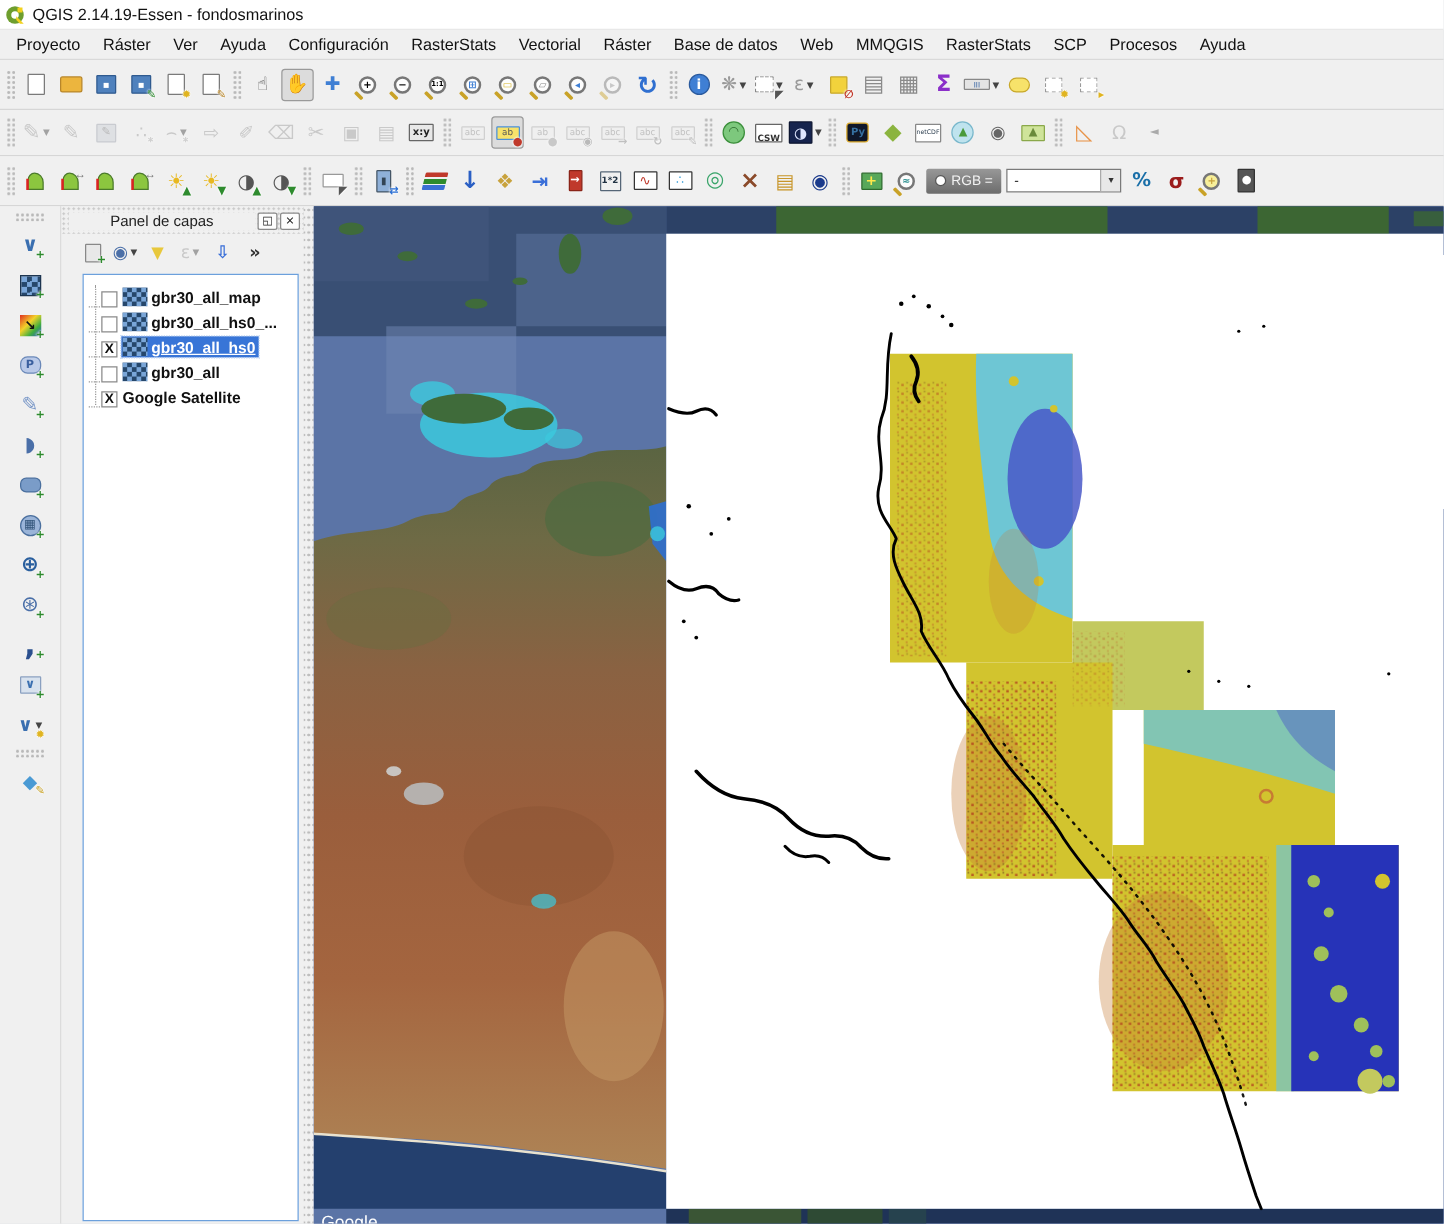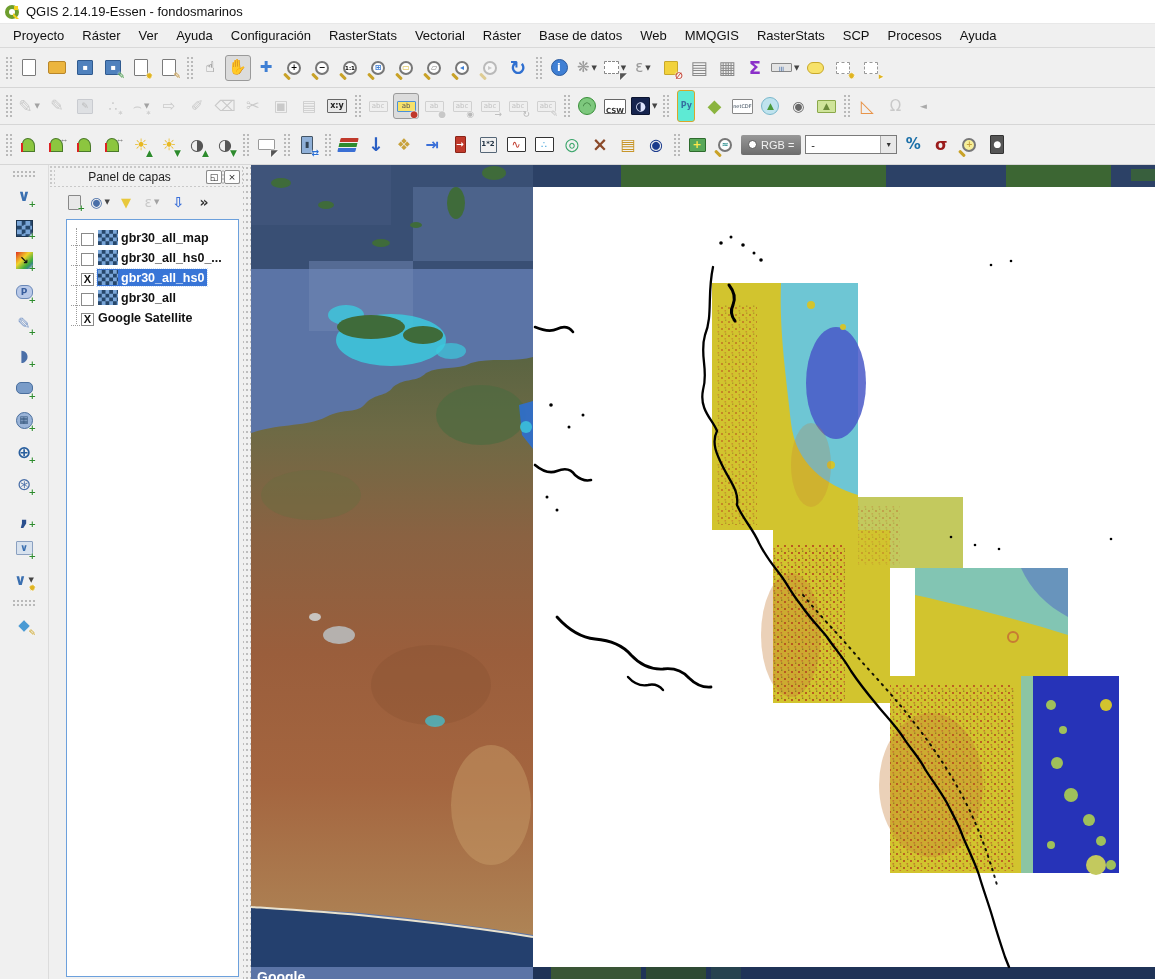--- a/index.html
+++ b/index.html
@@ -50,24 +50,24 @@
   #panel-toolbar .tb-btn { min-width:24px; height:22px; }
   #layer-list { flex:1; margin:2px 4px 2px 17px; background:#fff; border:1px solid #6ca0dc; position:relative; padding-top:6px; overflow:hidden; }
   #tree-guide { position:absolute; left:9px; top:8px; bottom:auto; height:96px; border-left:1px dotted #9a9a9a; }
   .lrow { display:flex; align-items:flex-end; height:20px; position:relative; padding-left:4px; }
   .lrow .stub { width:9px; border-top:1px dotted #9a9a9a; margin-right:1px; }
   .cb { width:13px; height:13px; border:1px solid #8a8a8a; background:#fff; margin-right:3px; display:flex; align-items:center; justify-content:center; font-size:11px; font-weight:bold; color:#111; line-height:1; flex:none; }
   .licon { width:20px; height:15px; background:conic-gradient(#26476b 25%,#7aa6d8 0 50%,#26476b 0 75%,#7aa6d8 0) 0 0/7.5px 7.5px; margin-right:3px; flex:none; }
   .lbl { font-size:12.5px; font-weight:bold; color:#111; white-space:nowrap; }
   .rowbody { display:flex; align-items:center; padding:1px 3px 1px 1px; }
   .lrow.sel .rowbody { background:#3875d7; outline:1px dotted #cfe0f5; }
-  .lrow.sel .lbl { color:#fff; }
+  .lrow.sel .lbl { color:#fff; text-decoration:underline; }
   
   #splitter { width:8px; background:#f0f0f0; background-image:radial-gradient(circle,#bdbdbd 1px,transparent 1.2px); background-size:4px 6px; background-position:2px 0; }
-  #map-canvas { width:904px; height:814px; position:relative; background:#5b74a6;font-weight:bold; }
+  #map-canvas { width:904px; height:814px; position:relative; background:#5b74a6; }
   #map-canvas svg { display:block; }
 </style>
 </head>
 <body>
 
 <div id="titlebar">
   <svg class="qlogo" viewBox="0 0 16 16">
     <circle cx="8" cy="8" r="7" fill="#6e9e2e"></circle>
     <circle cx="8" cy="8" r="3" fill="#ffffff"></circle>
     <polygon points="9,9 15,15 12,15 9,12" fill="#f3d11e"></polygon>
@@ -308,21 +308,21 @@
       </span>
     </div>
     <div class="tb-btn">
       <span class="bx" style="width: 19px; height: 18px; background: rgb(22, 36, 78); border: 1px solid rgb(12, 21, 48); border-radius: 1px;">
         <span class="" style="font-size: 12px; color: rgb(223, 230, 255);">◑</span>
       </span>
       <span class="dd">▼</span>
     </div>
     <div class="tb-sep"></div>
     <div class="tb-btn">
-      <span class="bx" style="width: 18px; height: 32px; background: #5eead4; border: 1px solid rgb(216, 166, 42); border-radius: 3px;">
+      <span class="bx" style="width: 18px; height: 16px; background: #0f172a; border: 1px solid rgb(216, 166, 42); border-radius: 3px;">
         <span class="" style="font-size: 8px; color: rgb(54, 112, 160); font-weight: bold;">Py</span>
       </span>
     </div>
     <div class="tb-btn">
       <span class="glyph" style="color: rgb(139, 180, 63); font-size: 18px;">◆</span>
     </div>
     <div class="tb-btn">
       <span class="bx" style="width: 21px; height: 15px; background: rgb(255, 255, 255); border: 1px solid rgb(136, 136, 136); border-radius: 1px;">
         <span class="" style="font-size: 5px; color: rgb(51, 68, 85);">netCDF</span>
       </span>

